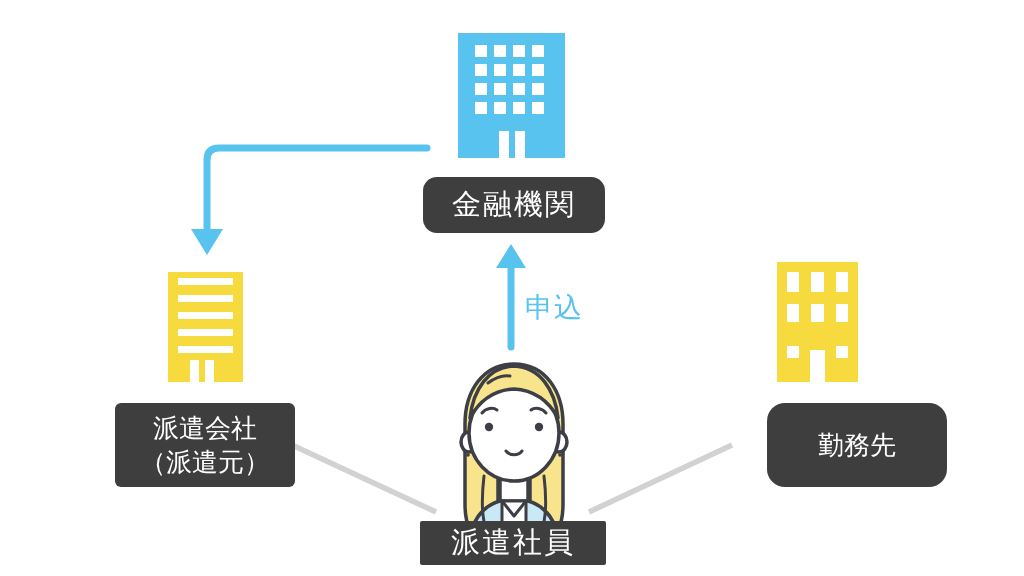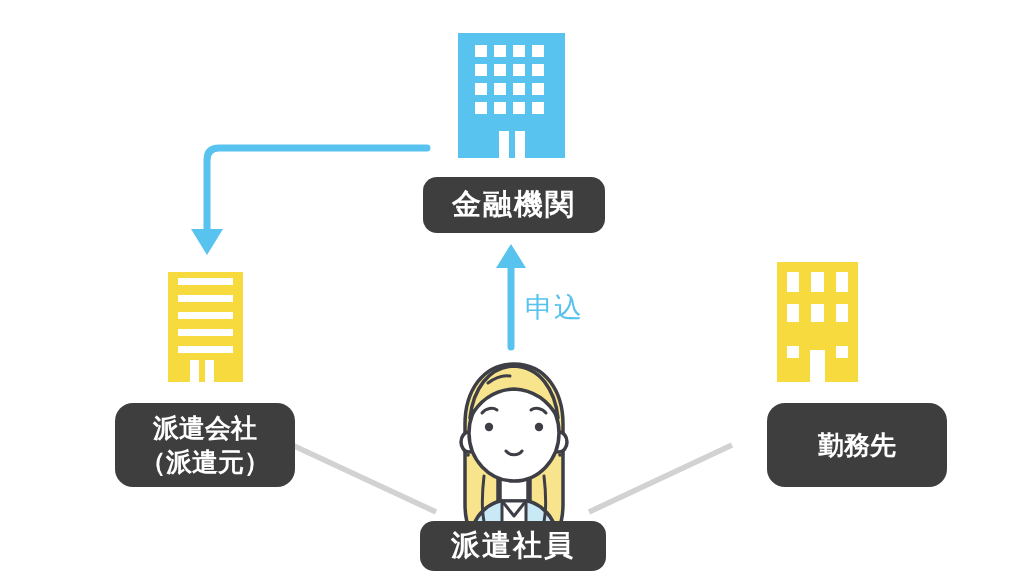--- a/index.html
+++ b/index.html
@@ -27,27 +27,27 @@
 
   
   #title-block { left:38px; top:68px; z-index:3; }
   .title-line1 { font-size:27px; font-weight:700; color:var(--title-dark); letter-spacing:0.5px; }
   .title-line1 .hl { color:var(--accent-blue); }
   .title-line2 { font-size:21px; font-weight:600; color:var(--subtitle-gray); margin-top:4px; letter-spacing:0.5px; }
 
   
   .node-label {
     position:absolute; background:var(--label-bg); color:var(--label-text);
-    font-weight:700; display:flex; flex-direction:column; align-items:center;
+    font-weight:400; display:flex; flex-direction:column; align-items:center;
     justify-content:center; text-align:center; z-index:3;
   }
   #label-financial { left:423px; top:177px; width:182px; height:56px; border-radius:14px; font-size:29px; letter-spacing:2px; }
-  #label-agency    { left:115px; top:403px; width:180px; height:84px; border-radius:18px; font-size:26px; line-height:1.32; }
+  #label-agency    { left:115px; top:403px; width:180px; height:84px; border-radius:6px; font-size:26px; line-height:1.32; }
   #label-workplace { left:727px; top:403px; width:180px; height:84px; border-radius:18px; font-size:26px; line-height:1.32;margin-left:40px; }
-  #label-worker    { left:420px; top:521px; width:186px; height:50px; border-radius:14px; font-size:29px; letter-spacing:2px; }
+  #label-worker    { left:420px; top:521px; width:186px; height:44px; border-radius:2px; font-size:29px; letter-spacing:2px; }
 
   
   #application-caption { left:525px; top:289px; font-size:28px; font-weight:400; color:var(--accent-blue); z-index:3; letter-spacing:1px; }
 </style>
 </head>
 <body>
 
 <div id="canvas">
 
   <svg id="arrow-layer" viewBox="0 0 1024 576">

